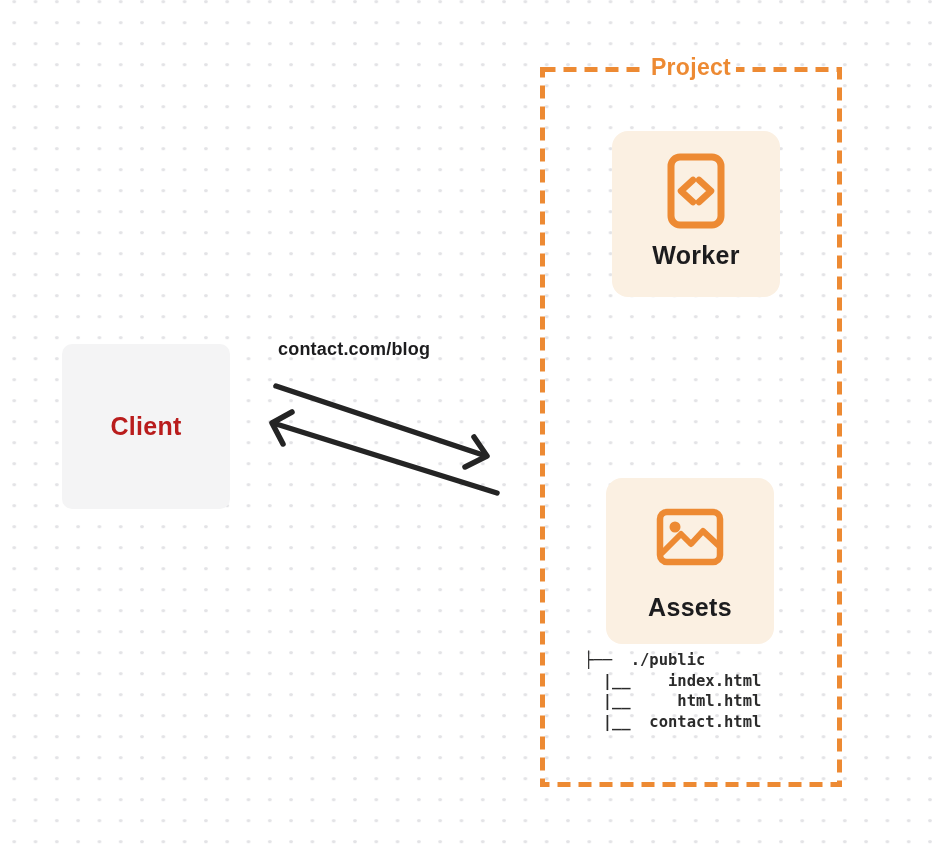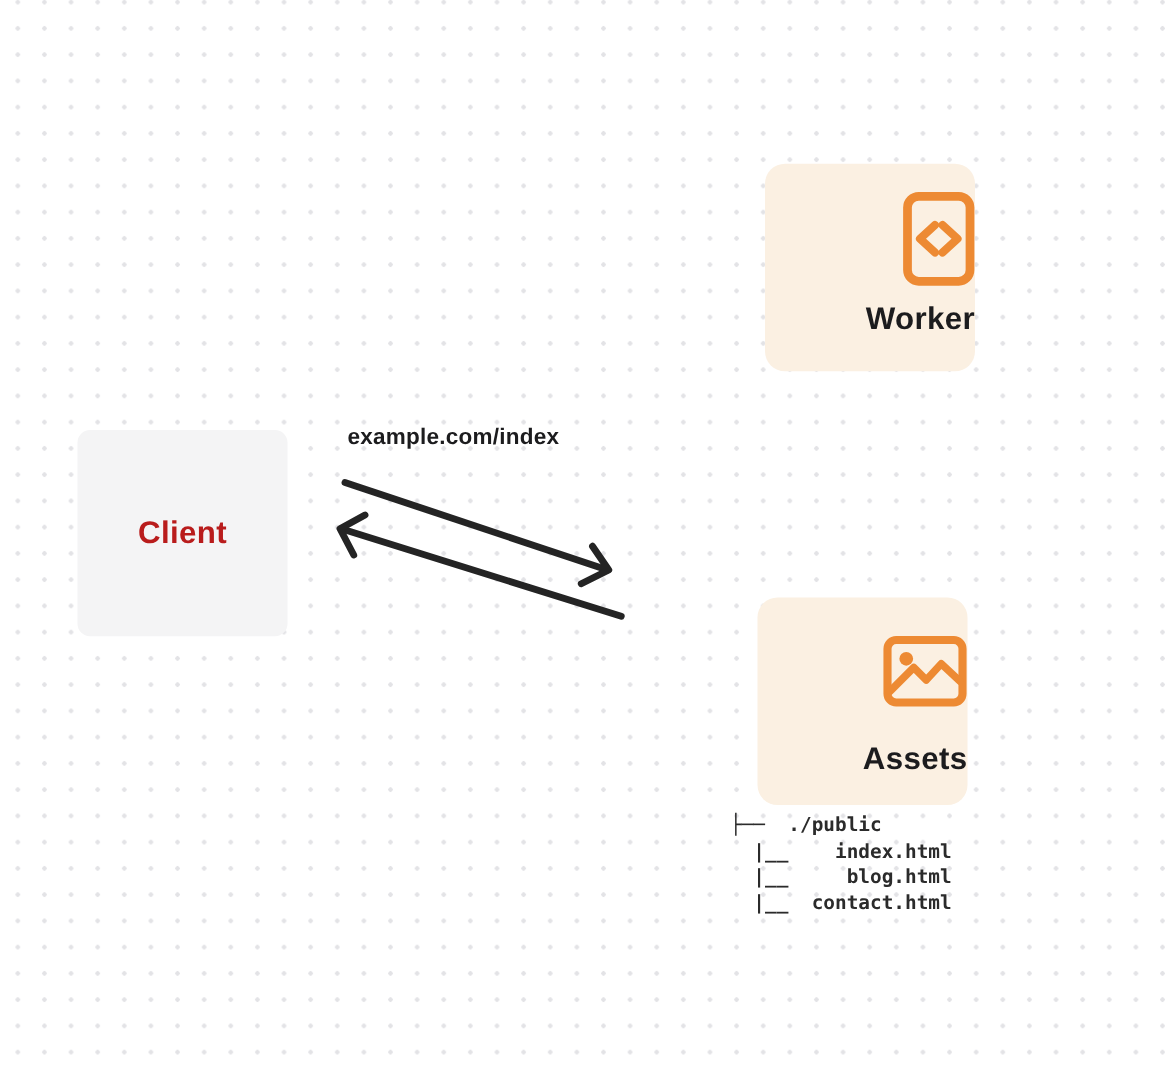--- a/index.html
+++ b/index.html
@@ -28,21 +28,21 @@
   }
   .project-border{position:absolute;left:0;top:0;}
   .project-label{
     position:absolute;top:-17px;left:50%;transform:translateX(-50%);
     background:#ffffff;padding:0 5px;height:34px;line-height:34px;
     font-size:23px;font-weight:700;color:#ed8a33;letter-spacing:.3px;
     white-space:nowrap;
   }
   .card{
     position:absolute;width:168px;height:166px;background:#fbf0e2;border-radius:16px;
-    display:flex;flex-direction:column;align-items:flex-end;
+    display:flex;flex-direction:column;align-items:center;
   }
   .card.worker{left:612px;top:131px;}
   .card.assets{left:606px;top:478px;gap:15px;}
   .card .card-icon{margin-top:22px;}
   .card.assets .card-icon{margin-top:30px;}
   .card .card-label{margin-top:12px;font-size:25px;font-weight:700;color:#1c1c1e;letter-spacing:.3px;}
   .file-tree{
     position:absolute;left:584px;top:650px;margin:0;
     font-family:"DejaVu Sans Mono","Liberation Mono",monospace;
     font-size:15.5px;line-height:20.5px;font-weight:700;color:#2b2b2b;
@@ -51,33 +51,39 @@
 </style>
 </head>
 <body>
 
 <div class="canvas">
 
   <div class="client-box">
     <span class="node-label">Client</span>
   </div>
 
-  <div class="request-label">example.com/index</div>
+  <div class="request-label">contact.com/blog</div>
 
   <svg class="arrows-svg" width="938" height="860" viewBox="0 0 938 860">
     <g fill="none" stroke="#242424" stroke-width="5.5" stroke-linecap="round" stroke-linejoin="round">
 
       <path d="M276,386 L486,456"></path>
       <polyline points="474,437 487,456 465,467"></polyline>
 
       <path d="M497,493 L273,423"></path>
       <polyline points="292,412 272,423 283,444"></polyline>
     </g>
   </svg>
 
+  <div class="project-box">
+    <svg class="project-border" width="302" height="720" viewBox="0 0 302 720">
+      <rect x="2.5" y="2.5" width="297" height="715" fill="none" stroke="#ed8a33" stroke-width="5" stroke-dasharray="13 8"></rect>
+    </svg>
+    <div class="project-label">Project</div>
+  </div>
 
   <div class="card worker">
     <svg class="card-icon" width="58" height="76" viewBox="0 0 58 76">
       <rect x="4" y="4" width="50" height="68" rx="9" fill="none" stroke="#ed8a33" stroke-width="7"></rect>
       <polyline points="26,27 14,38 26,49" fill="none" stroke="#ed8a33" stroke-width="6.5" stroke-linecap="round" stroke-linejoin="round"></polyline>
       <polyline points="32,27 44,38 32,49" fill="none" stroke="#ed8a33" stroke-width="6.5" stroke-linecap="round" stroke-linejoin="round"></polyline>
     </svg>
     <div class="card-label">Worker</div>
   </div>
 
@@ -85,16 +91,16 @@
     <svg class="card-icon" width="68" height="58" viewBox="0 0 68 58">
       <rect x="4" y="4" width="60" height="50" rx="7" fill="none" stroke="#ed8a33" stroke-width="6.5"></rect>
       <circle cx="19" cy="19" r="5.5" fill="#ed8a33"></circle>
       <polyline points="6,45 25,26 35,36 47,23 62,37" fill="none" stroke="#ed8a33" stroke-width="6" stroke-linecap="round" stroke-linejoin="round"></polyline>
     </svg>
     <div class="card-label">Assets</div>
   </div>
 
   <pre class="file-tree">├──  ./public
   |__    index.html
-  |__     blog.html
+  |__     html.html
   |__  contact.html</pre>
 
 </div>
 
 </body></html>

